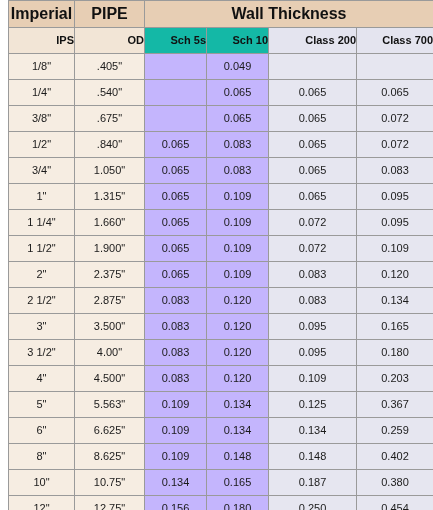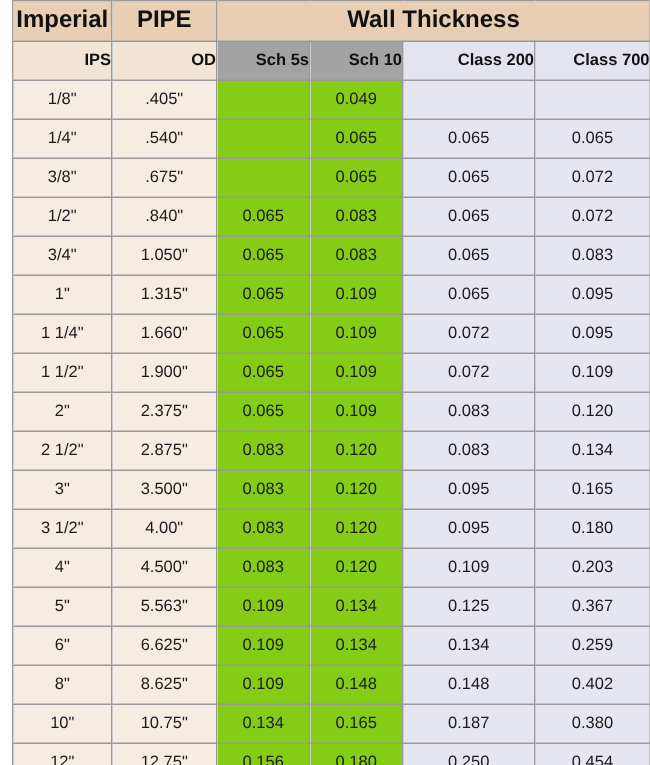--- a/index.html
+++ b/index.html
@@ -66,26 +66,26 @@
   
   tr.sub-header th {
     font-weight: bold;
     font-size: 11px;
     height: 25px;
     line-height: 25px;
     color: #111111;
     text-align: right;
   }
   tr.sub-header th.beige { background: #f2e5d6; }
-  tr.sub-header th.gray  { background: #a3a3a3; padding-left: 14px; }
+  tr.sub-header th.gray  { background: #14b8a6; padding-left: 14px; }
   tr.sub-header th.lav   { background: #e4e4ef; }
 
   
   td.beige { background: #f6ede2; }
-  td.gray  { background: #84cc16; }
+  td.gray  { background: #c4b5fd; }
   td.lav   { background: #e6e6f0; }
 </style>
 </head>
 <body>
 
 <div id="table-wrap">
   <table class="pipe-table">
     <colgroup>
       <col class="c-ips">
       <col class="c-od">

